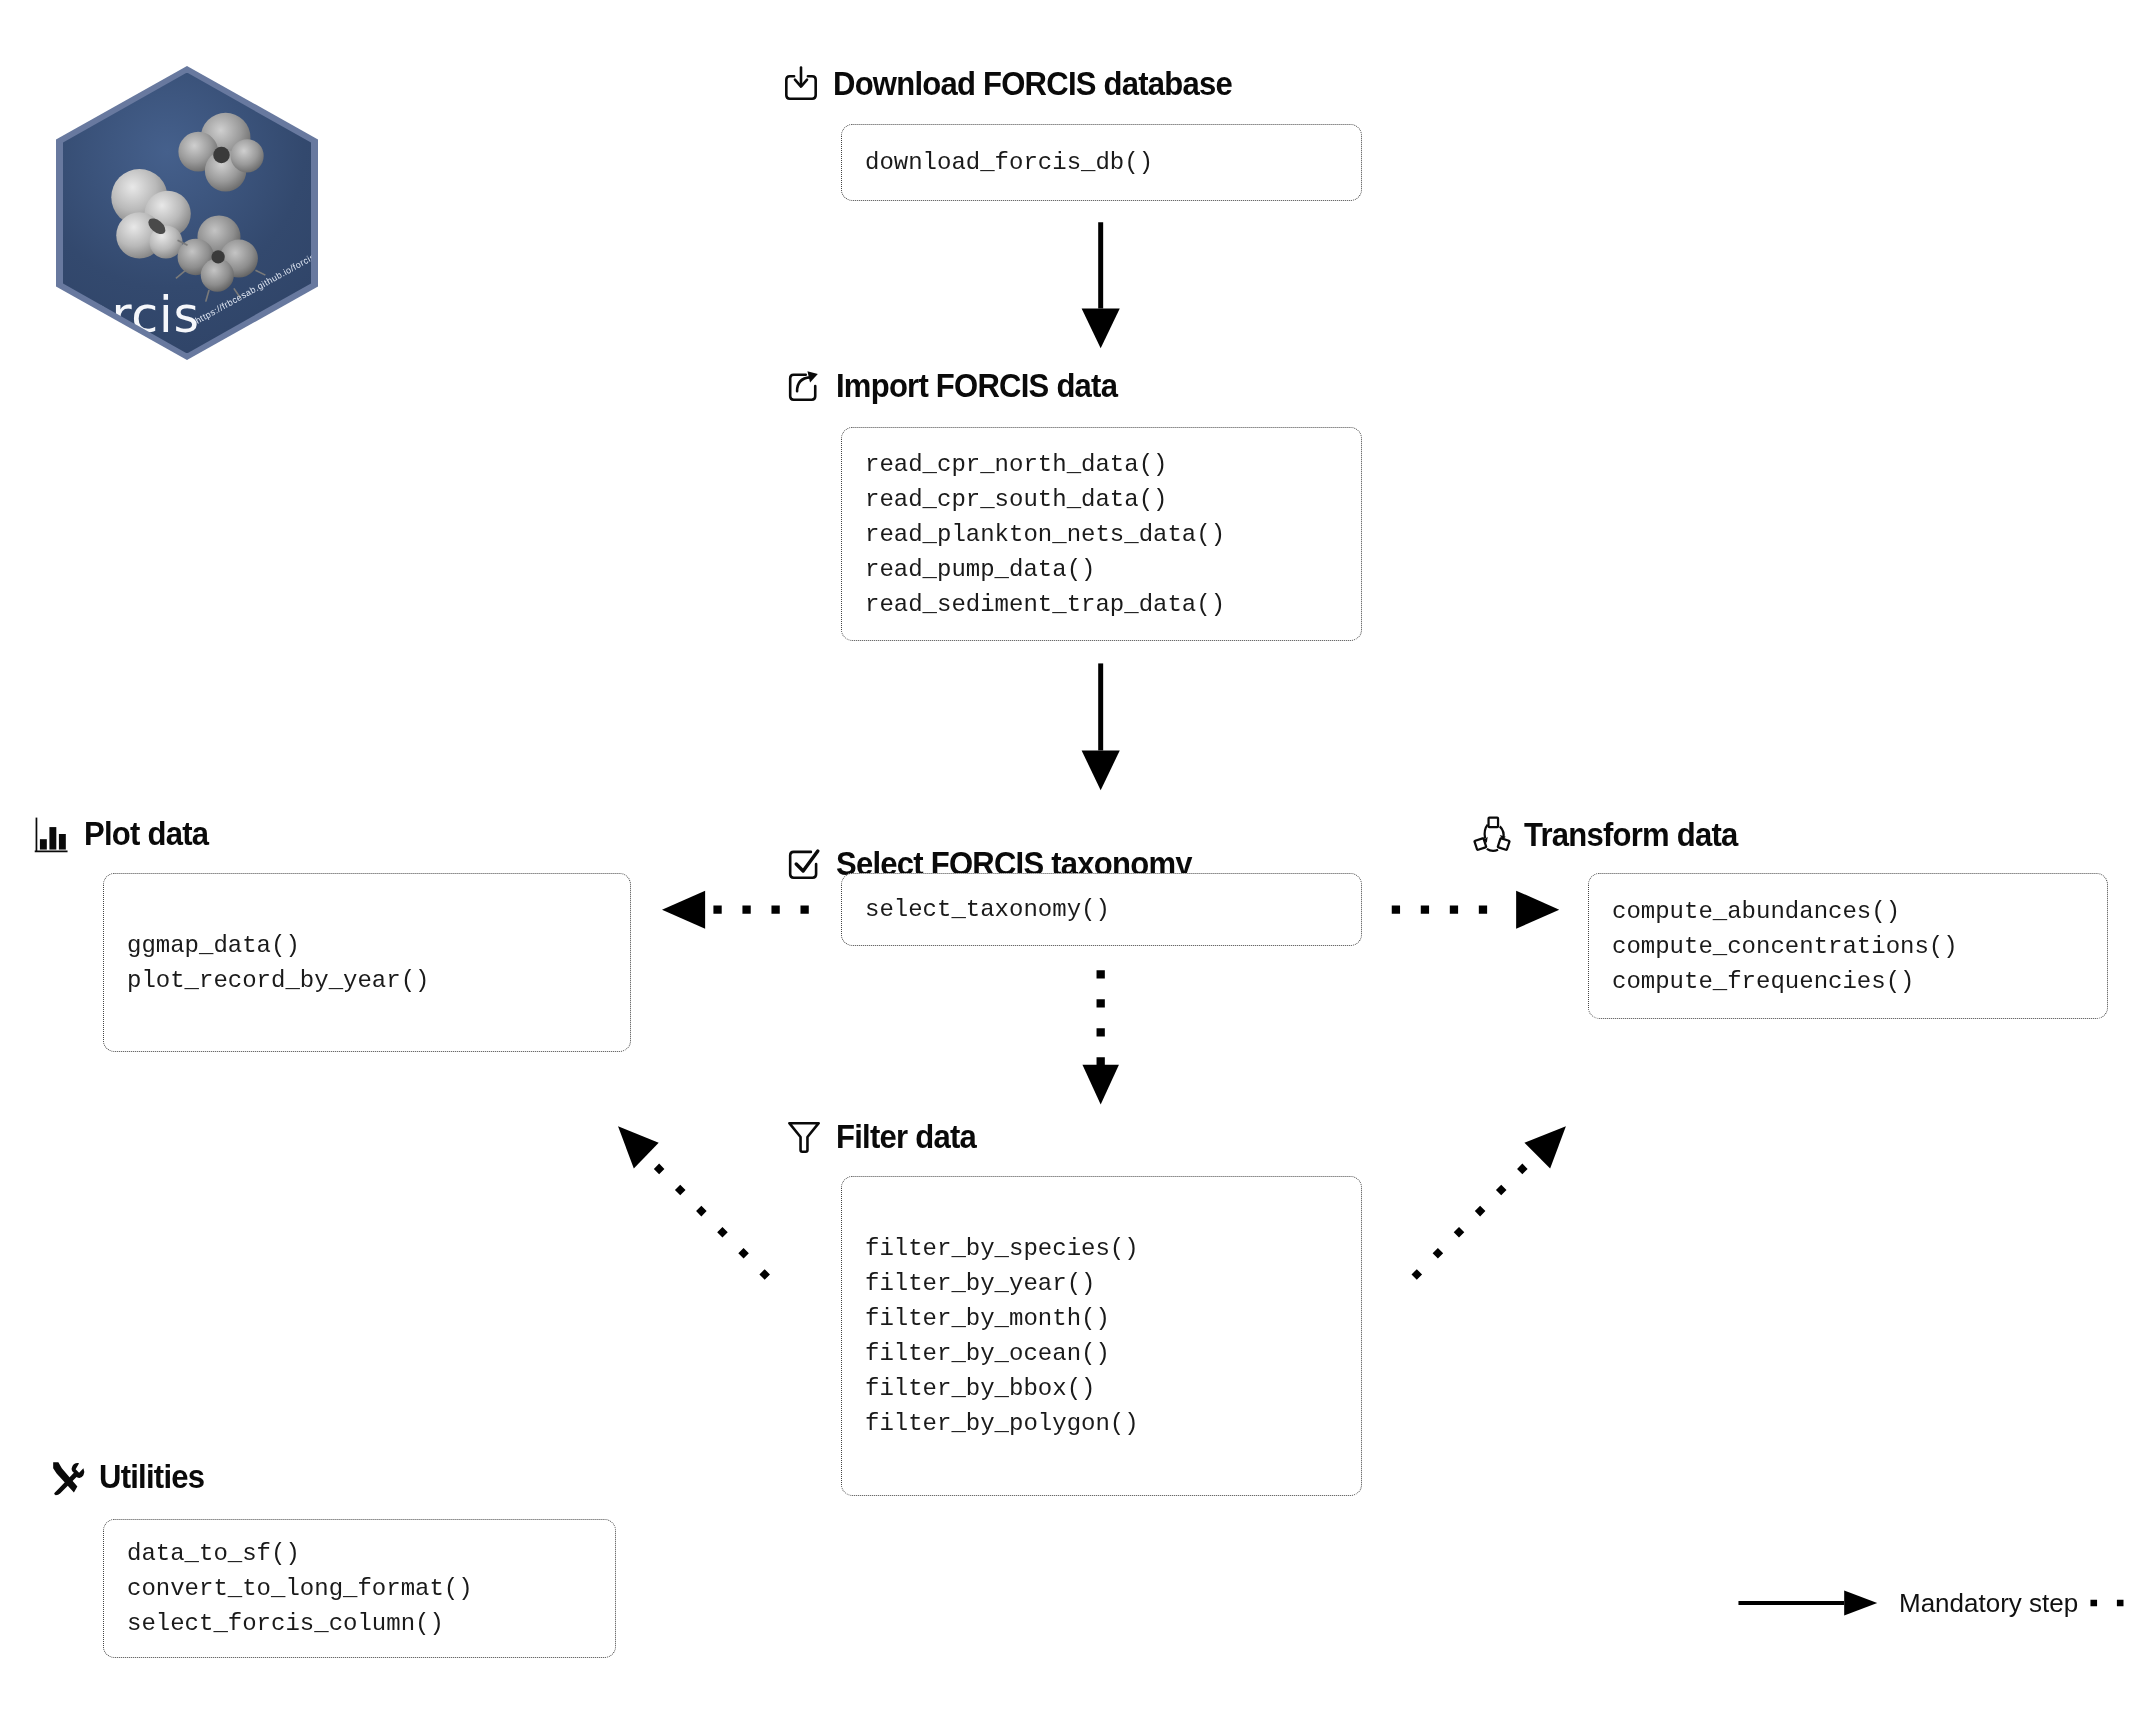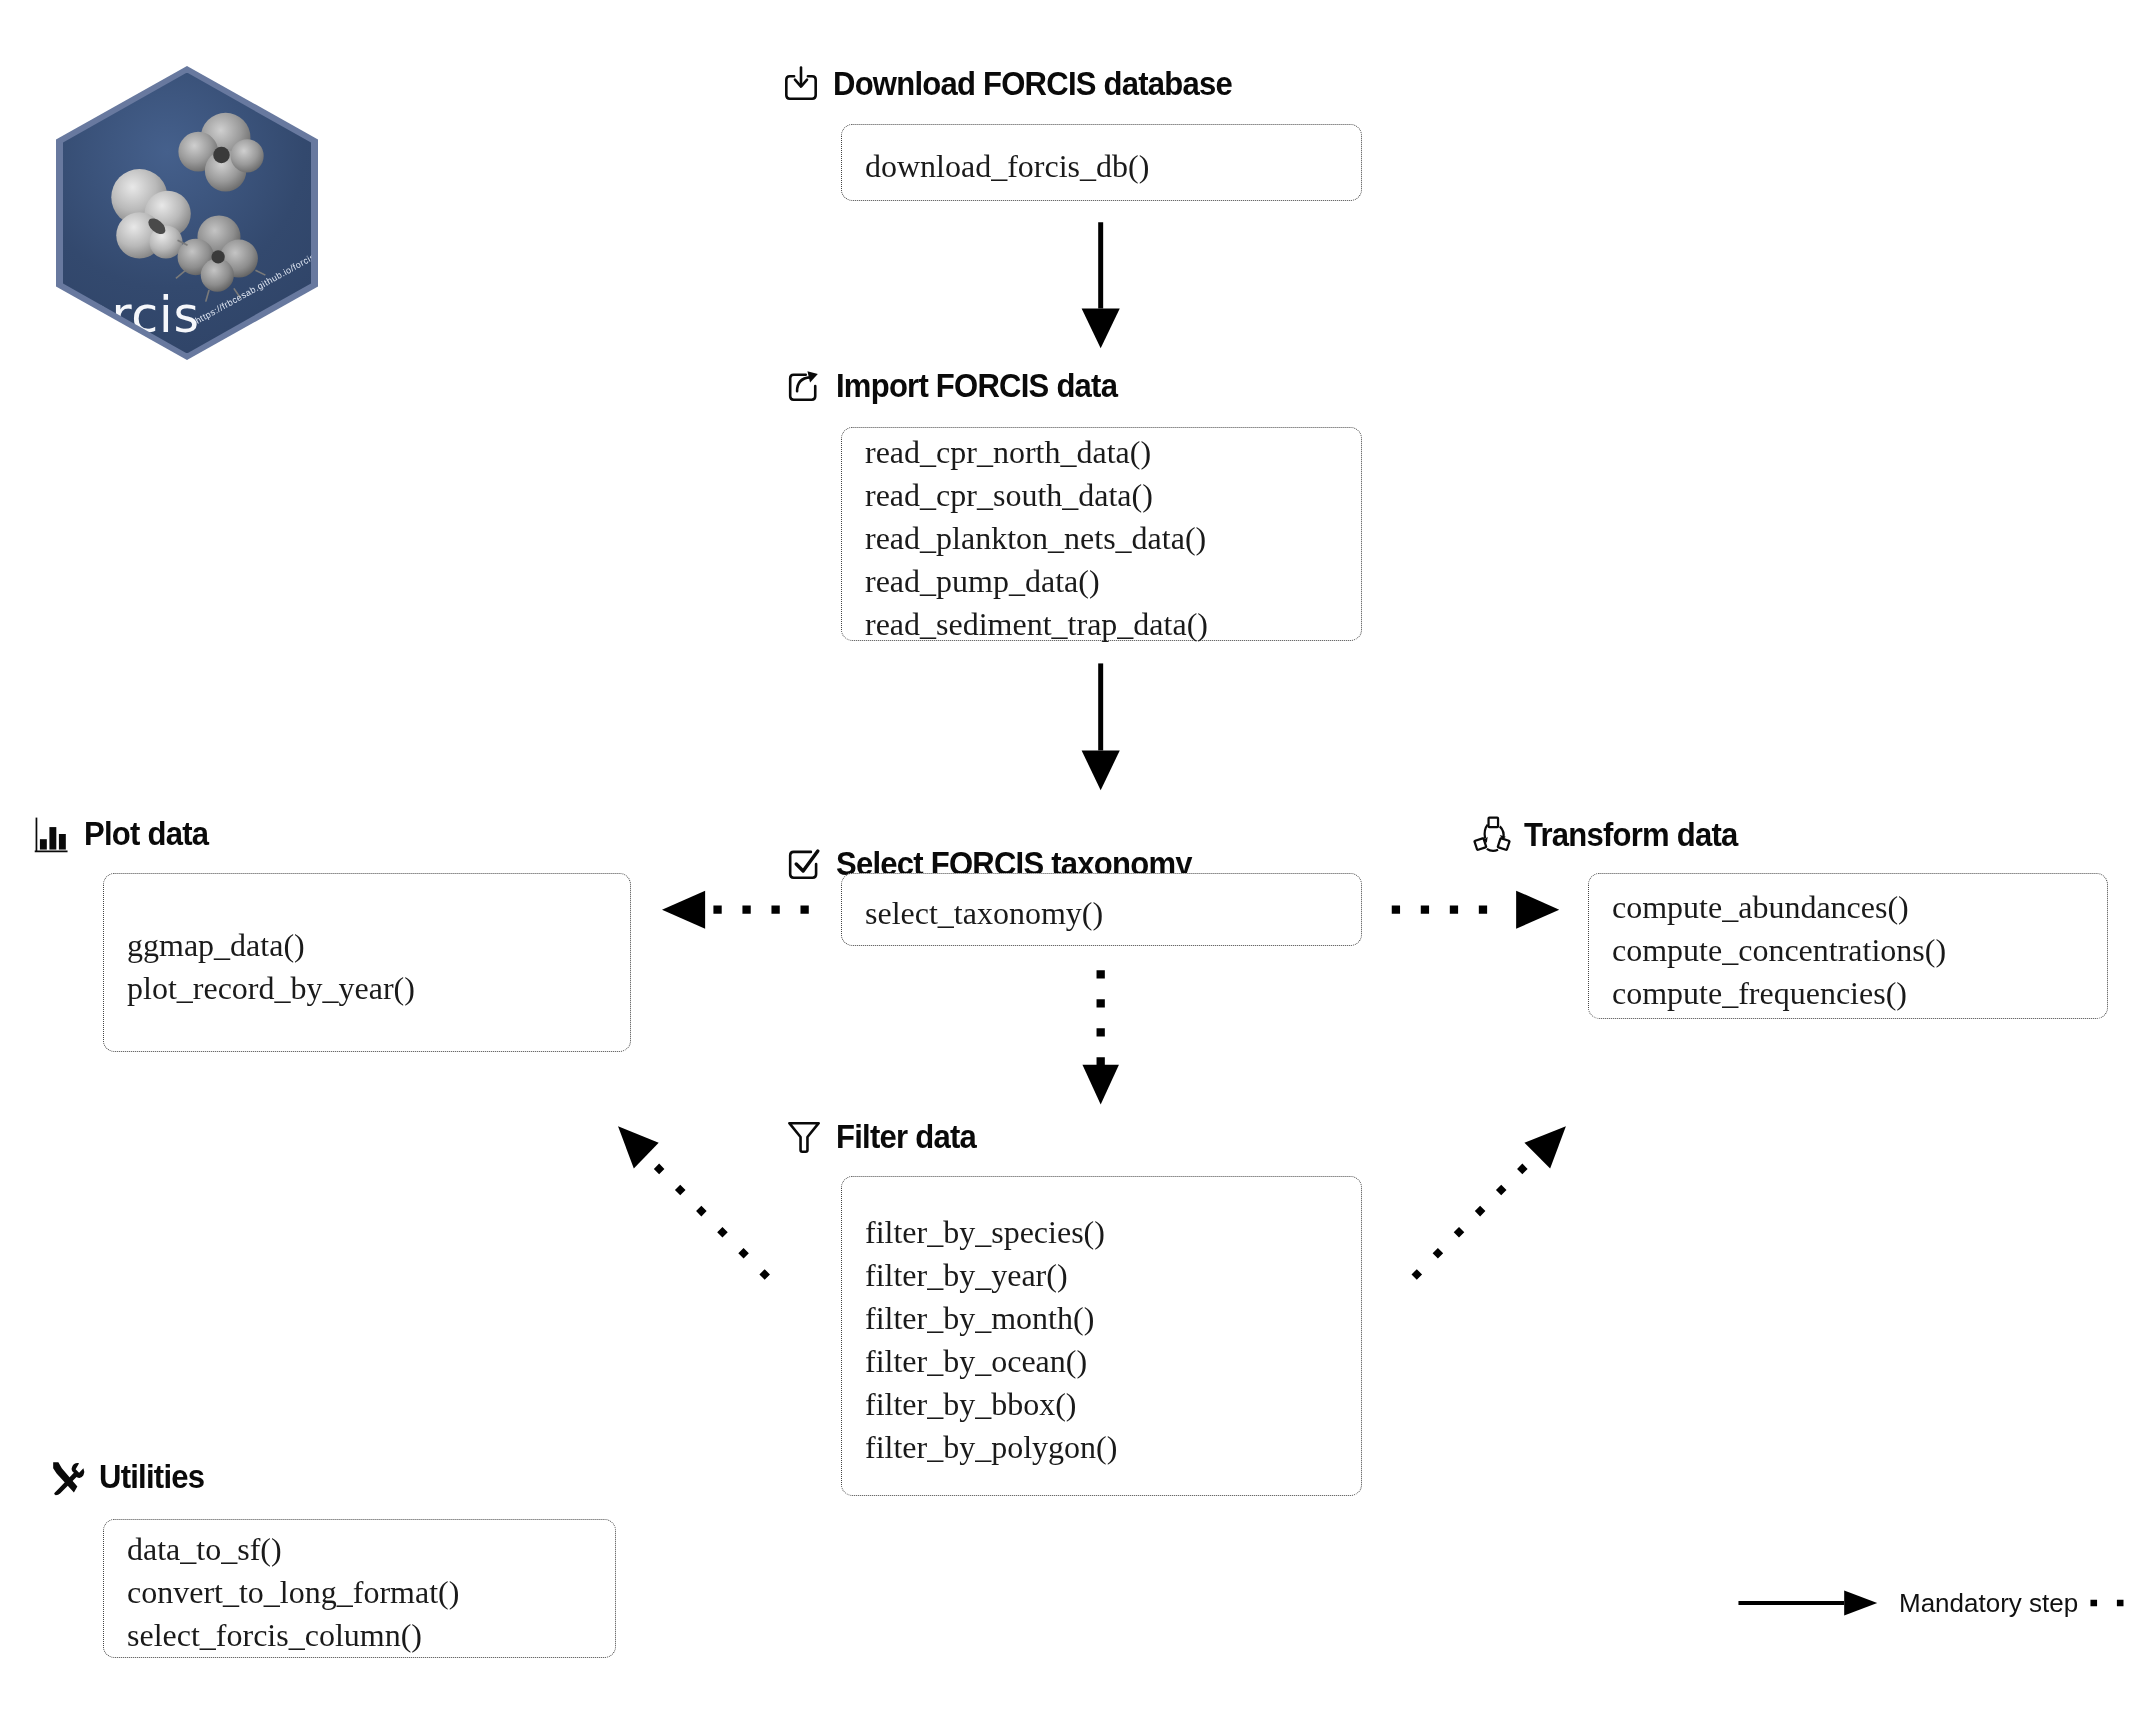--- a/index.html
+++ b/index.html
@@ -36,26 +36,25 @@
     border:1.7px dotted #444;
     border-radius:11.6px;
     display:flex;
     flex-direction:column;
     justify-content:center;
     padding-left:23px;
     box-sizing:border-box;
     background:#fff;
   }
   .code{
-    font-family:Liberation Serif, serif;
-    font-size:32px;
+    font-family:Liberation Mono, monospace;
+    font-size:24px;
     line-height:35px;
     color:#1a1a1a;
     white-space:pre;
-    margin-top:8px;
   }
   
   .hex-outer{
     position:absolute;left:56px;top:66px;width:262px;height:294px;
     clip-path:polygon(50% 0,100% 25%,100% 75%,50% 100%,0 75%,0 25%);
     background:#68799f;
   }
   .hex-inner{
     position:absolute;left:6.6px;top:6.6px;right:6.6px;bottom:6.6px;
     clip-path:polygon(50% 0,100% 25%,100% 75%,50% 100%,0 75%,0 25%);

